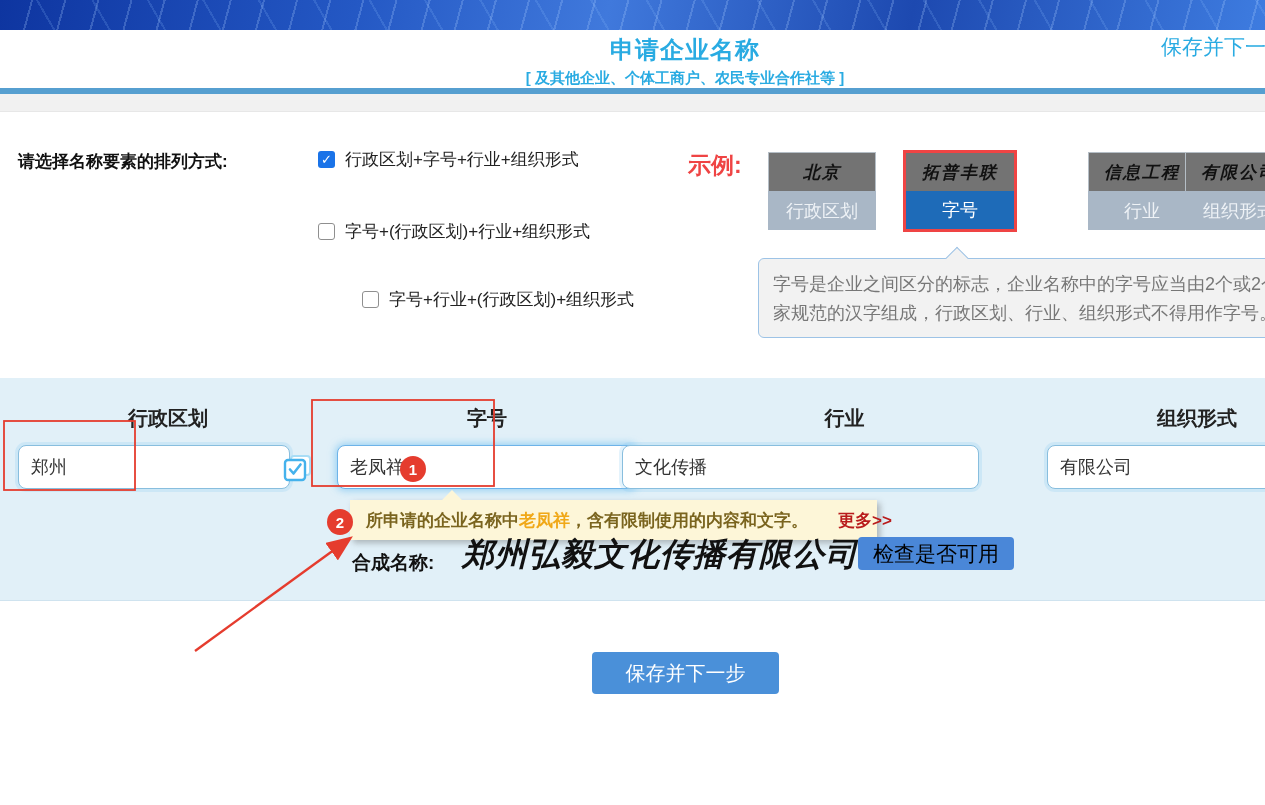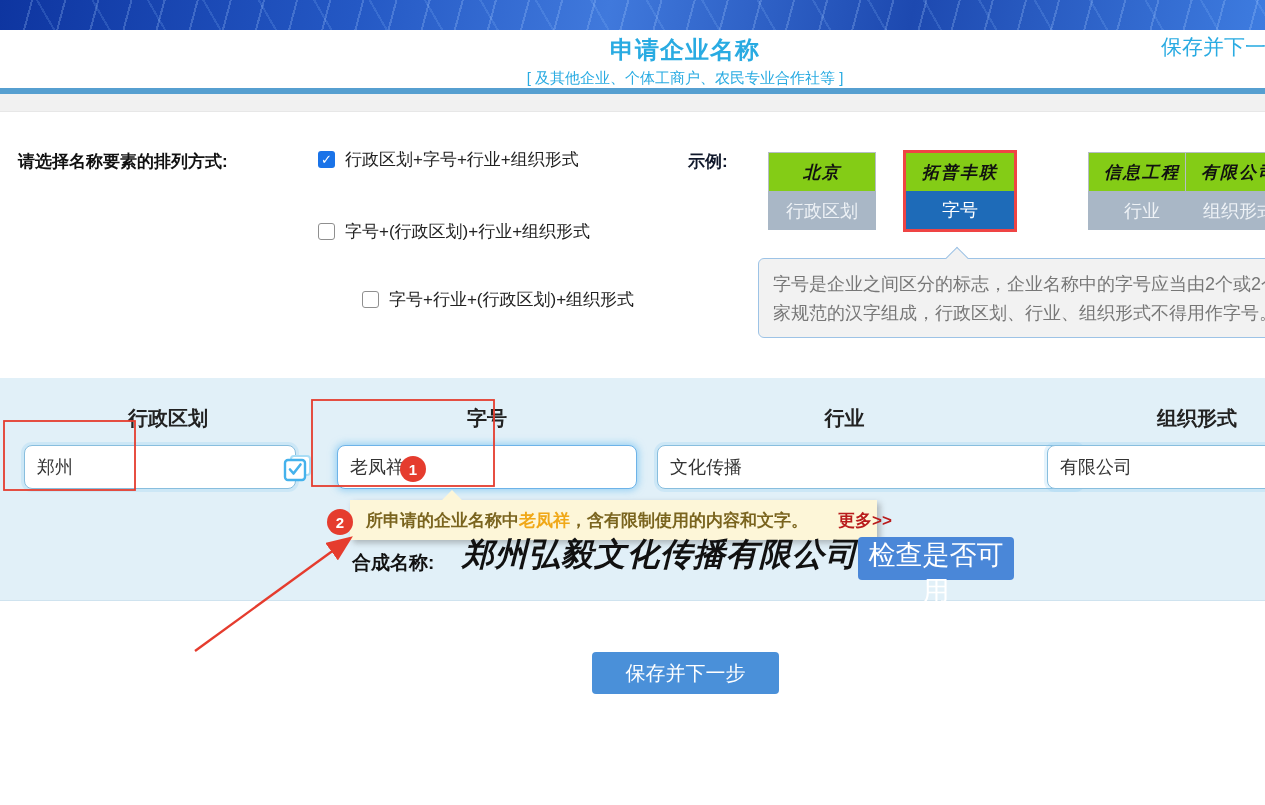--- a/index.html
+++ b/index.html
@@ -22,39 +22,39 @@
     position:absolute;left:0;top:0;width:1265px;height:30px;
     background:
       repeating-linear-gradient(105deg, rgba(255,255,255,0) 0 30px, rgba(170,205,255,.25) 30px 32px),
       repeating-linear-gradient(60deg, rgba(255,255,255,0) 0 46px, rgba(140,190,255,.18) 46px 48px),
       linear-gradient(100deg,#0e35a0 0%,#2458c4 28%,#4079dc 48%,#1d49b0 72%,#3e7ce0 100%);
   }
   
   .header{position:absolute;left:0;top:30px;width:1265px;height:58px;background:#fff;}
   .header-center{position:absolute;left:105px;top:4px;width:1160px;text-align:center;}
   .page-title{font-size:24px;font-weight:bold;color:var(--accent-blue);letter-spacing:1px;}
-  .page-subtitle{font-size:15px;color:var(--accent-blue);margin-top:3px;}
+  .page-subtitle{font-size:15px;color:var(--accent-blue);margin-top:3px;font-weight:bold;}
   .branch-link{position:absolute;left:1161px;top:33px;font-size:21px;color:var(--accent-blue);white-space:nowrap;cursor:pointer;}
   .blue-bar{position:absolute;left:0;top:88px;width:1265px;height:6px;background:#569fd0;}
   .gray-strip{position:absolute;left:0;top:94px;width:1265px;height:18px;background:#f1f1f1;border-bottom:1px solid #e7e7e7;}
   
   .arrange-label{position:absolute;left:18px;top:150px;font-size:17px;font-weight:bold;color:#111;}
   .opt-row{position:absolute;left:318px;display:flex;align-items:center;cursor:pointer;}
   .opt-row.r0{top:148px;} .opt-row.r1{top:220px;} .opt-row.r2{top:288px;margin-left:44px;}
   .cb{width:17px;height:17px;border-radius:3px;margin-right:10px;flex:0 0 auto;
       display:flex;align-items:center;justify-content:center;}
   .cb.checked{background:#1a73e8;color:#fff;font-size:13px;font-weight:bold;line-height:1;}
   .cb.unchecked{background:#fff;border:1.5px solid #8f8f8f;}
   .opt-label{font-size:17px;color:#222;}
   
-  .example-label{position:absolute;left:688px;top:150px;font-size:17px;font-weight:bold;color:#0f172a;}
+  .example-label{position:absolute;left:688px;top:150px;font-size:23px;font-weight:bold;color:#ef4444;}
   .ex-box{position:absolute;top:152px;width:108px;height:78px;cursor:pointer;}
   .ex-box.b0{left:768px;} .ex-box.b2{left:1043px;margin-left:45px;} .ex-box.b3{left:1185px;}
   .ex-box.b1{left:903px;top:150px;width:114px;height:82px;border:3px solid #ef4444;}
-  .ex-top{height:50%;background:#84cc16;border:1px solid #b5bec6;border-bottom:none;
+  .ex-top{height:50%;background:#737373;border:1px solid #b5bec6;border-bottom:none;
           display:flex;align-items:center;justify-content:center;
           font-family:"DejaVu Serif",serif;font-style:italic;font-weight:bold;font-size:17px;color:#111;letter-spacing:2px;}
   .ex-box.b1 .ex-top{border:none;}
   .ex-bottom{height:50%;background:var(--example-inactive-gray);
           display:flex;align-items:center;justify-content:center;font-size:18px;color:#eef2f6;}
   .ex-bottom.active{background:var(--example-active-blue);color:#fff;}
   
   .ex-tip{position:absolute;left:758px;top:258px;width:565px;height:80px;background:#f2f2f2;
           border:1px solid #9dc3e6;border-radius:6px;padding:11px 14px;
           font-size:18px;line-height:29px;color:#777;}
@@ -65,39 +65,39 @@
           background:var(--form-bg);border-bottom:1px solid #cfe3ef;}
   .col-header{position:absolute;top:27px;font-size:20px;font-weight:bold;color:#222;text-align:center;}
   .col-header.c0{left:18px;width:300px;}
   .col-header.c1{left:337px;width:300px;}
   .col-header.c2{left:657px;width:375px;}
   .col-header.c3{left:1047px;width:300px;}
   .field{position:absolute;top:67px;height:44px;border:1px solid #88bede;border-radius:8px;
          background:#fff;font-size:18px;color:#333;padding:0 12px;outline:none;
          font-family:"Liberation Sans","DejaVu Sans",sans-serif;
          box-shadow:0 0 0 3px rgba(130,200,240,0.22);}
-  .field.f0{left:24px;width:272px;padding-right:44px;}
+  .field.f0{left:18px;width:272px;padding-right:44px;}
   .field.f1{left:337px;width:300px;border-color:#6db3e8;box-shadow:0 0 7px 2px rgba(110,190,240,.6);}
-  .field.f2{left:657px;width:426px;}
+  .field.f2{left:622px;width:357px;}
   .field.f3{left:1047px;width:300px;}
   .picker-icon{position:absolute;left:283px;top:76px;width:30px;height:28px;cursor:pointer;}
   
   .warn-tip{position:absolute;left:350px;top:500px;width:527px;height:40px;background:var(--warning-bg);
           box-shadow:3px 3px 6px rgba(90,90,90,.4);display:flex;align-items:center;padding:0 16px;
           font-size:17px;font-weight:bold;color:#7a641e;white-space:nowrap;}
   .warn-caret{position:absolute;left:95px;top:-7px;width:14px;height:14px;background:var(--warning-bg);transform:rotate(45deg);}
   .warn-highlight{color:#f0a818;}
   .warn-more{margin-left:30px;color:#b91c1c;cursor:pointer;}
   
   .composed-label{position:absolute;left:352px;top:550px;font-size:19px;font-weight:bold;color:#111;}
   .composed-name{position:absolute;left:462px;top:533px;width:390px;text-align:left;
           font-family:Liberation Serif, serif;font-style:italic;font-weight:bold;
           font-size:32px;color:#111;letter-spacing:1px;white-space:nowrap;}
-  .check-btn{position:absolute;left:858px;top:537px;width:156px;height:43px;background:#4a87d8;
-          border:none;border-radius:4px;color:#ffffff;font-size:27px;cursor:pointer;
+  .check-btn{position:absolute;left:858px;top:537px;width:156px;height:33px;background:#4a87d8;
+          border:none;border-radius:4px;color:#000000;font-size:21px;cursor:pointer;
           font-family:"Liberation Sans","DejaVu Sans",sans-serif;}
   
   .save-btn{position:absolute;left:592px;top:652px;width:187px;height:42px;background:#4a90d9;
           border:none;border-radius:4px;color:#fff;font-size:20px;cursor:pointer;
           font-family:"Liberation Sans","DejaVu Sans",sans-serif;}
   
   .overlay{position:absolute;left:0;top:0;width:1265px;height:805px;pointer-events:none;}
   .badge{position:absolute;width:26px;height:26px;border-radius:50%;background:var(--annotation-red);
          color:#fff;font-size:15px;font-weight:bold;display:flex;align-items:center;justify-content:center;}
   .badge.b1{left:400px;top:456px;}

